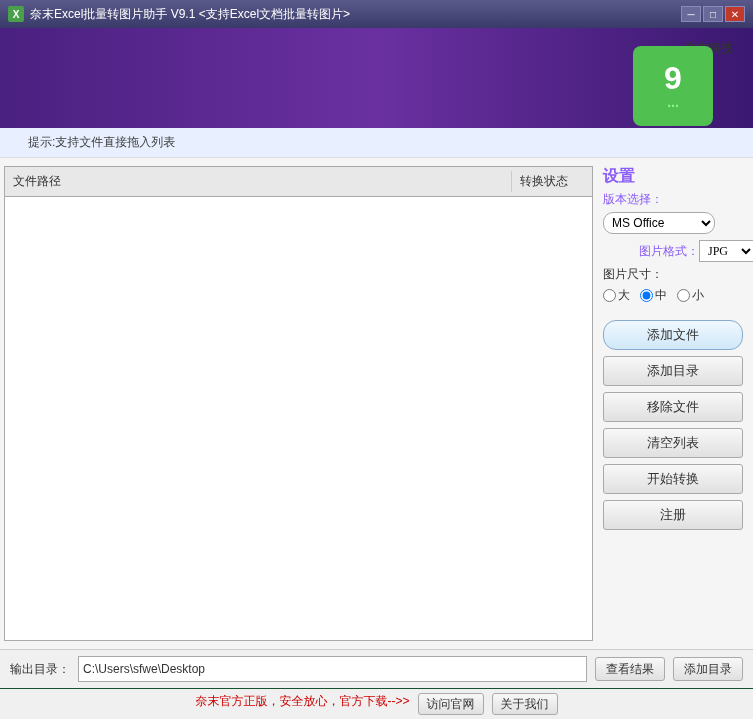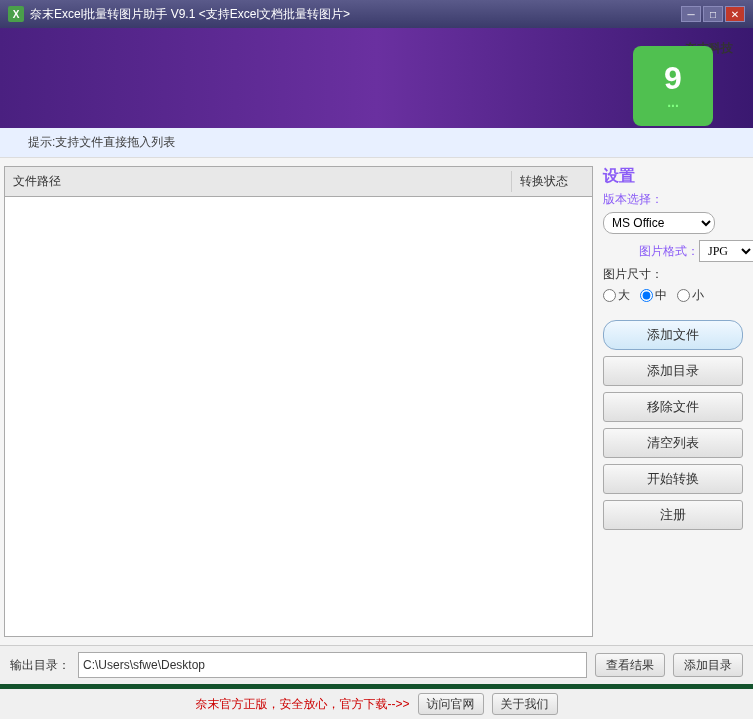--- a/index.html
+++ b/index.html
@@ -281,24 +281,23 @@
       cursor: pointer;
       white-space: nowrap;
       font-family: "Microsoft YaHei", "SimHei", Arial, sans-serif;
     }
 
     
     .footer {
       background: #f0f0f0;
       padding: 4px 10px;
       display: flex;
-      align-items: center;
       justify-content: center;
       gap: 8px;
-      border-top: 5px solid #14532d;
+      border-top: 1px solid #14532d;
     }
     .footer-text {
       color: #cc0000;
       font-size: 12px;
     }
     .footer-btn {
       height: 22px;
       padding: 0 8px;
       background: linear-gradient(to bottom, #f8f8f8, #e0e0e0);
       border: 1px solid #aaa;

